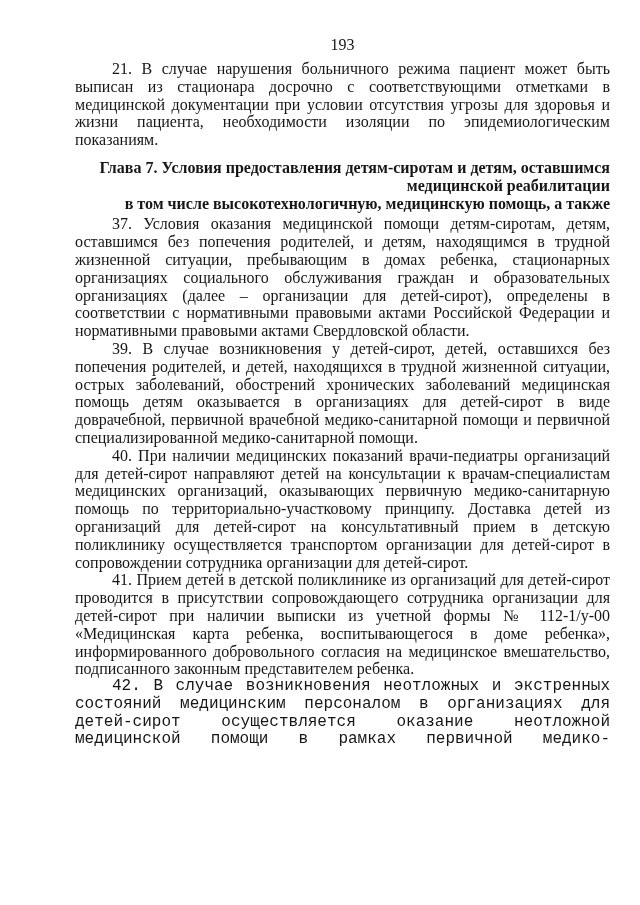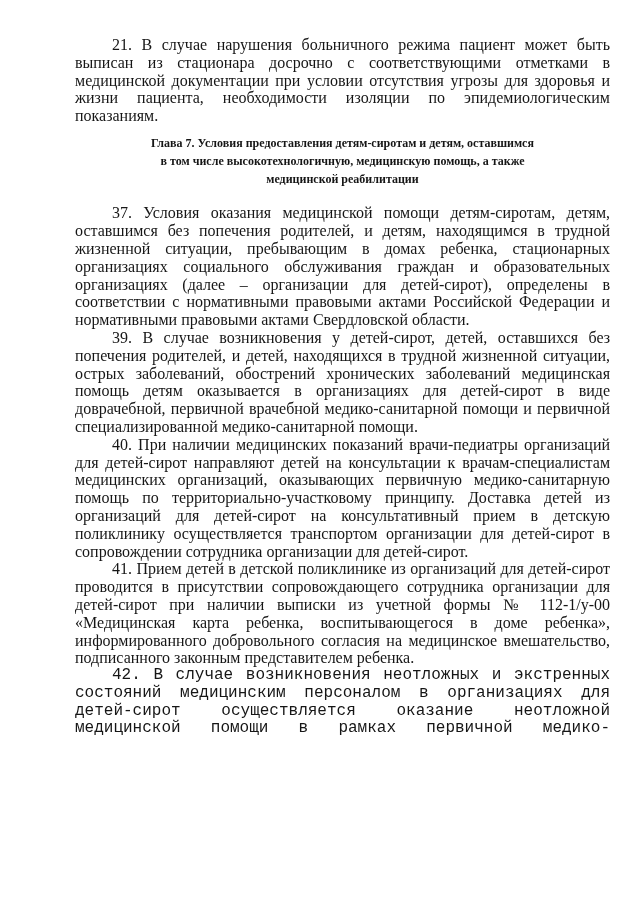--- a/index.html
+++ b/index.html
@@ -34,40 +34,41 @@
     text-align: justify;
   }
   .indent {
     text-indent: 37px;
   }
   .justify-last {
     text-align-last: justify;
     font-family: Liberation Mono, monospace;
   }
   .chapter-heading {
-    margin: 10px auto 16px auto;
-    font-size: 12px;
+    margin: 10px auto 3px auto;
+    font-size: 16px;
     line-height: 17.8px;
     font-weight: bold;
-    text-align: center;
+    text-align: right;
   }
 </style>
 </head>
 <body>
 
 <div class="page">
 
+  <div class="page-number">193</div>
 
 
   <p class="body-text indent">21. В случае нарушения больничного режима пациент может быть выписан из стационара досрочно с соответствующими отметками в медицинской документации при условии отсутствия угрозы для здоровья и жизни пациента, необходимости изоляции по эпидемиологическим показаниям.</p>
 
   <div class="chapter-heading">
     <div>Глава 7. Условия предоставления детям-сиротам и детям, оставшимся</div>
+    <div>медицинской реабилитации</div>
     <div>в том числе высокотехнологичную, медицинскую помощь, а также</div>
-    <div>медицинской реабилитации</div>
   </div>
 
   <p class="body-text indent">37. Условия оказания медицинской помощи детям-сиротам, детям, оставшимся без попечения родителей, и детям, находящимся в трудной жизненной ситуации, пребывающим в домах ребенка, стационарных организациях социального обслуживания граждан и образовательных организациях (далее – организации для детей-сирот), определены в соответствии с нормативными правовыми актами Российской Федерации и нормативными правовыми актами Свердловской области.</p>
 
 
   <p class="body-text indent">39. В случае возникновения у детей-сирот, детей, оставшихся без попечения родителей, и детей, находящихся в трудной жизненной ситуации, острых заболеваний, обострений хронических заболеваний медицинская помощь детям оказывается в организациях для детей-сирот в виде доврачебной, первичной врачебной медико-санитарной помощи и первичной специализированной медико-санитарной помощи.</p>
 
   <p class="body-text indent">40. При наличии медицинских показаний врачи-педиатры организаций для детей-сирот направляют детей на консультации к врачам-специалистам медицинских организаций, оказывающих первичную медико-санитарную помощь по территориально-участковому принципу. Доставка детей из организаций для детей-сирот на консультативный прием в детскую поликлинику осуществляется транспортом организации для детей-сирот в сопровождении сотрудника организации для детей-сирот.</p>
 
   <p class="body-text indent">41. Прием детей в детской поликлинике из организаций для детей-сирот проводится в присутствии сопровождающего сотрудника организации для детей-сирот при наличии выписки из учетной формы № 112-1/у-00 «Медицинская карта ребенка, воспитывающегося в доме ребенка», информированного добровольного согласия на медицинское вмешательство, подписанного законным представителем ребенка.</p>

